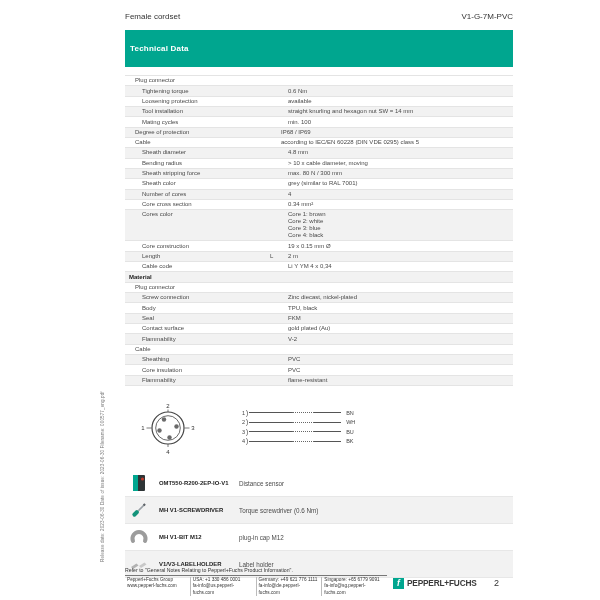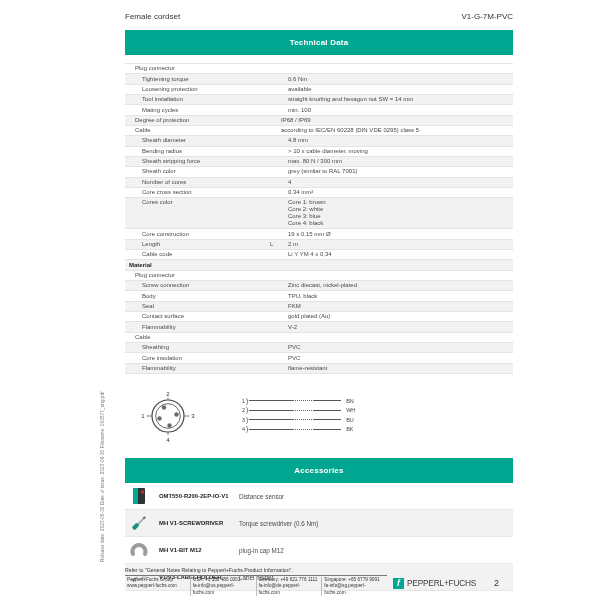--- a/index.html
+++ b/index.html
@@ -5,21 +5,21 @@
   html,body{margin:0;padding:0;background:#fff;}
   .page{position:relative;width:600px;height:600px;background:#ffffff;overflow:hidden;
         font-family:"Liberation Sans","DejaVu Sans",sans-serif;color:#4a4a4a;}
   .sidebar-note{position:absolute;left:100px;top:386px;height:176px;
         writing-mode:vertical-rl;transform:rotate(180deg);
         font-size:4.6px;color:#777;letter-spacing:.1px;white-space:nowrap;}
   .content{position:absolute;left:125px;top:12px;width:388px;}
   .doc-header{display:flex;justify-content:space-between;align-items:baseline;
         font-size:8px;color:#333;margin-bottom:9px;}
   .secbar{background:#00A68F;color:#fff;font-weight:bold;font-size:8px;
-        padding:8px 5px;letter-spacing:.2px;text-align:center;}
+        padding:14px 5px;letter-spacing:.2px;}
   
   .technical-table{margin-top:8px;margin-bottom:6px;border-top:1px solid #e4e4e4;}
   .trow{display:flex;align-items:flex-start;padding:1.2px 4px;
         border-bottom:1px solid #e4e4e4;font-size:6px;line-height:1.16;color:#4a4a4a;}
   .trow.alt{background:#f2f2f2;}
   .lbl{width:128px;flex:none;}
   .i1{padding-left:6px;}
   .i2{padding-left:13px;}
   .trow.bold .lbl{font-weight:bold;color:#222;}
   .sym{width:18px;flex:none;}
@@ -47,21 +47,21 @@
   
   .footer{position:absolute;left:125px;top:567px;width:388px;}
   .refer{font-size:5.2px;color:#333;margin-bottom:1.5px;}
   .fmain{display:flex;align-items:flex-start;}
   .contacts{display:flex;width:262px;border-top:1px solid #777;padding-top:1.5px;flex:none;}
   .ccol{flex:1;font-size:4.7px;line-height:1.35;color:#333;padding:0 2px;}
   .ccol + .ccol{border-left:1px solid #bbb;}
   .logo-area{flex:1;display:flex;align-items:center;gap:3px;padding-left:6px;margin-top:3px;}
   .logo-mark{width:11px;height:11px;background:#00A68F;color:#fff;font-weight:bold;
         font-size:8.5px;font-style:italic;display:flex;align-items:center;justify-content:center;flex:none;}
-  .logo-text{font-weight:normal;font-size:8.3px;color:#3a3a3a;letter-spacing:-0.2px;white-space:nowrap;}
+  .logo-text{font-weight:bold;font-size:8.3px;color:#3a3a3a;letter-spacing:-0.2px;white-space:nowrap;}
   .page-num{margin-left:auto;margin-right:14px;font-size:9px;color:#333;align-self:center;}
 </style>
 </head>
 <body>
 
 <div class="page">
 
   <div class="sidebar-note">Release date: 2023-06-30 Date of issue: 2023-06-30 Filename: 000577_eng.pdf</div>
 
   <div class="content">
@@ -276,21 +276,20 @@
             <span class="wline">
               <i class="a"></i>
               <i class="b"></i>
               <i class="c"></i>
             </span>
             <span class="wcode">BK</span>
           </div>
       </div>
     </div>
 
-    <div class="secbar">Accessories</div>
 
     <div class="acc-table">
       <div class="arow">
         <div class="aimg">
           <svg width="20" height="20" viewBox="0 0 20 20">
             <rect x="4" y="2" width="12" height="16" rx="1" fill="#2e3436"></rect>
             <rect x="4" y="2" width="5" height="16" fill="#00A68F"></rect>
             <circle cx="13.5" cy="6" r="1.6" fill="#c0392b"></circle>
           </svg>
         </div>

